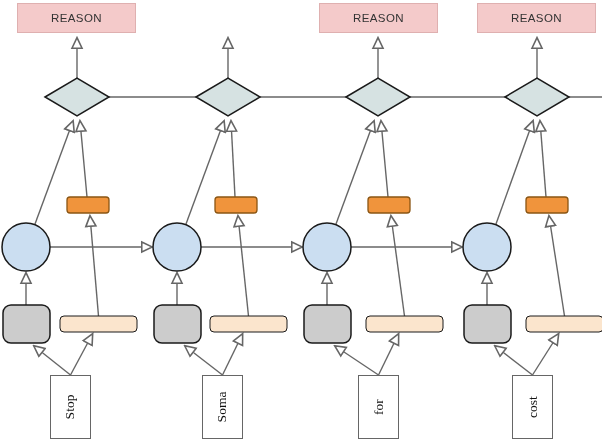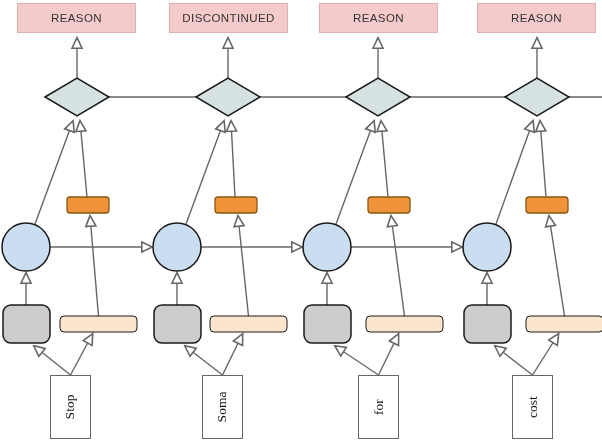--- a/index.html
+++ b/index.html
@@ -86,21 +86,20 @@
       <rect x="366" y="316" width="77" height="16" rx="4" fill="#fbe5cd" stroke="#1a1a1a" stroke-width="1"></rect>
       <rect x="368" y="197" width="42" height="16" rx="3" fill="#f0943c" stroke="#8a5513" stroke-width="1.3"></rect>
       <polygon points="505,97 537,78 569,97 537,116" fill="#d6e2e2" stroke="#1a1a1a" stroke-width="1.5"></polygon>
       <circle cx="487" cy="247" r="24" fill="#cbdef1" stroke="#1a1a1a" stroke-width="1.5"></circle>
       <rect x="464" y="305" width="47" height="38" rx="8" fill="#cccccc" stroke="#1a1a1a" stroke-width="1.5"></rect>
       <rect x="526" y="316" width="77" height="16" rx="4" fill="#fbe5cd" stroke="#1a1a1a" stroke-width="1"></rect>
       <rect x="526" y="197" width="42" height="16" rx="3" fill="#f0943c" stroke="#8a5513" stroke-width="1.3"></rect>
     </svg>
 
   <div class="plabel" style="left:17px">REASON</div>
-  <div class="plabel" style="left:169px">DISCONTINUED</div>
   <div class="plabel" style="left:319px">REASON</div>
   <div class="plabel" style="left:477px">REASON</div>
 
   <div class="wordbox" style="left:50px">
       <span>Stop</span>
     </div>
   <div class="wordbox" style="left:202px">
       <span>Soma</span>
     </div>
   <div class="wordbox" style="left:358px">

